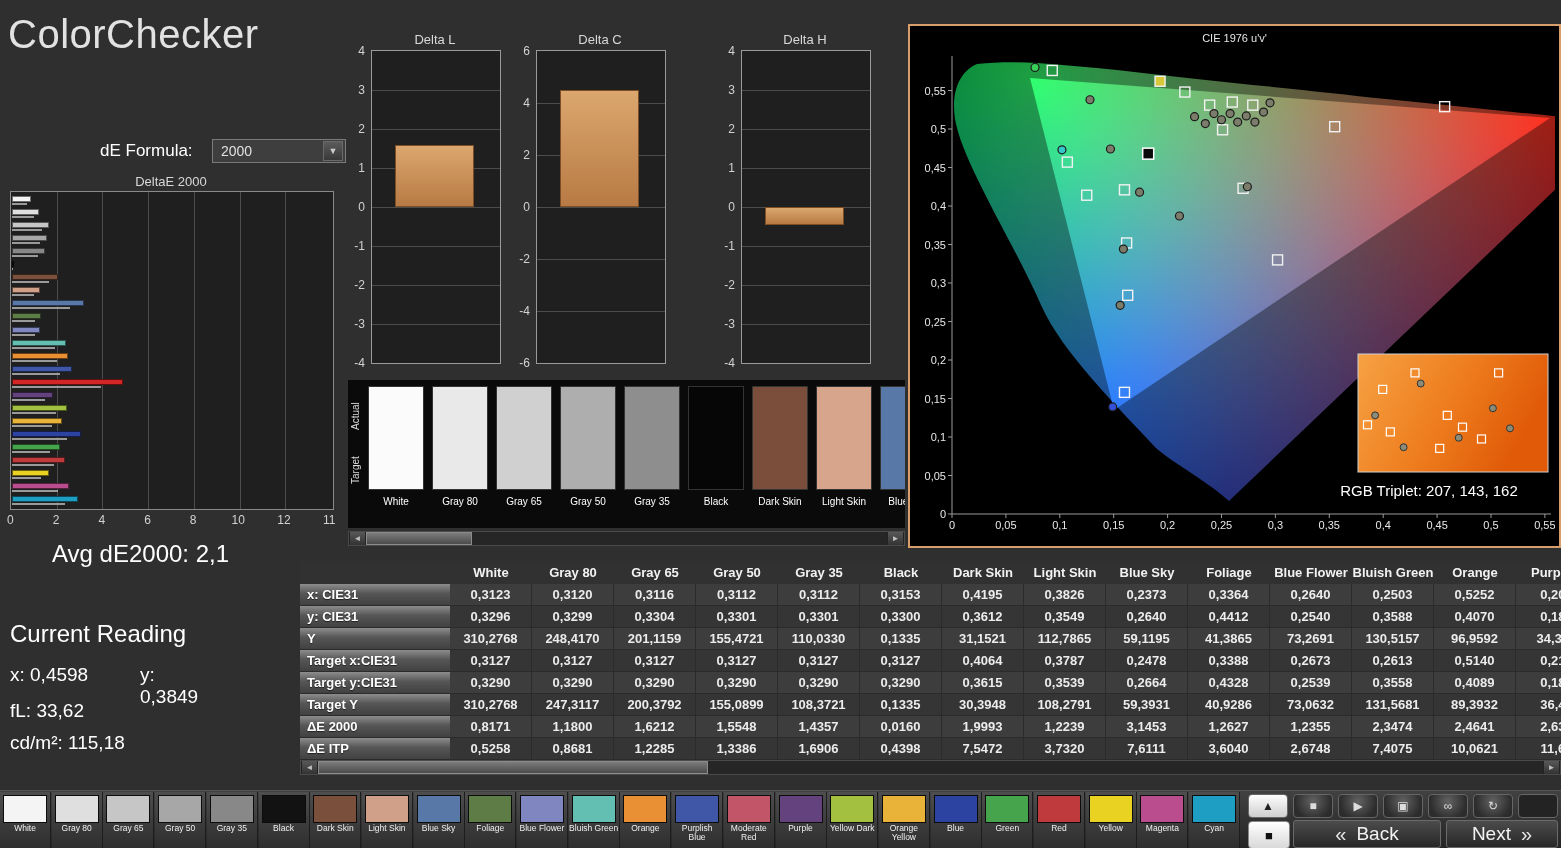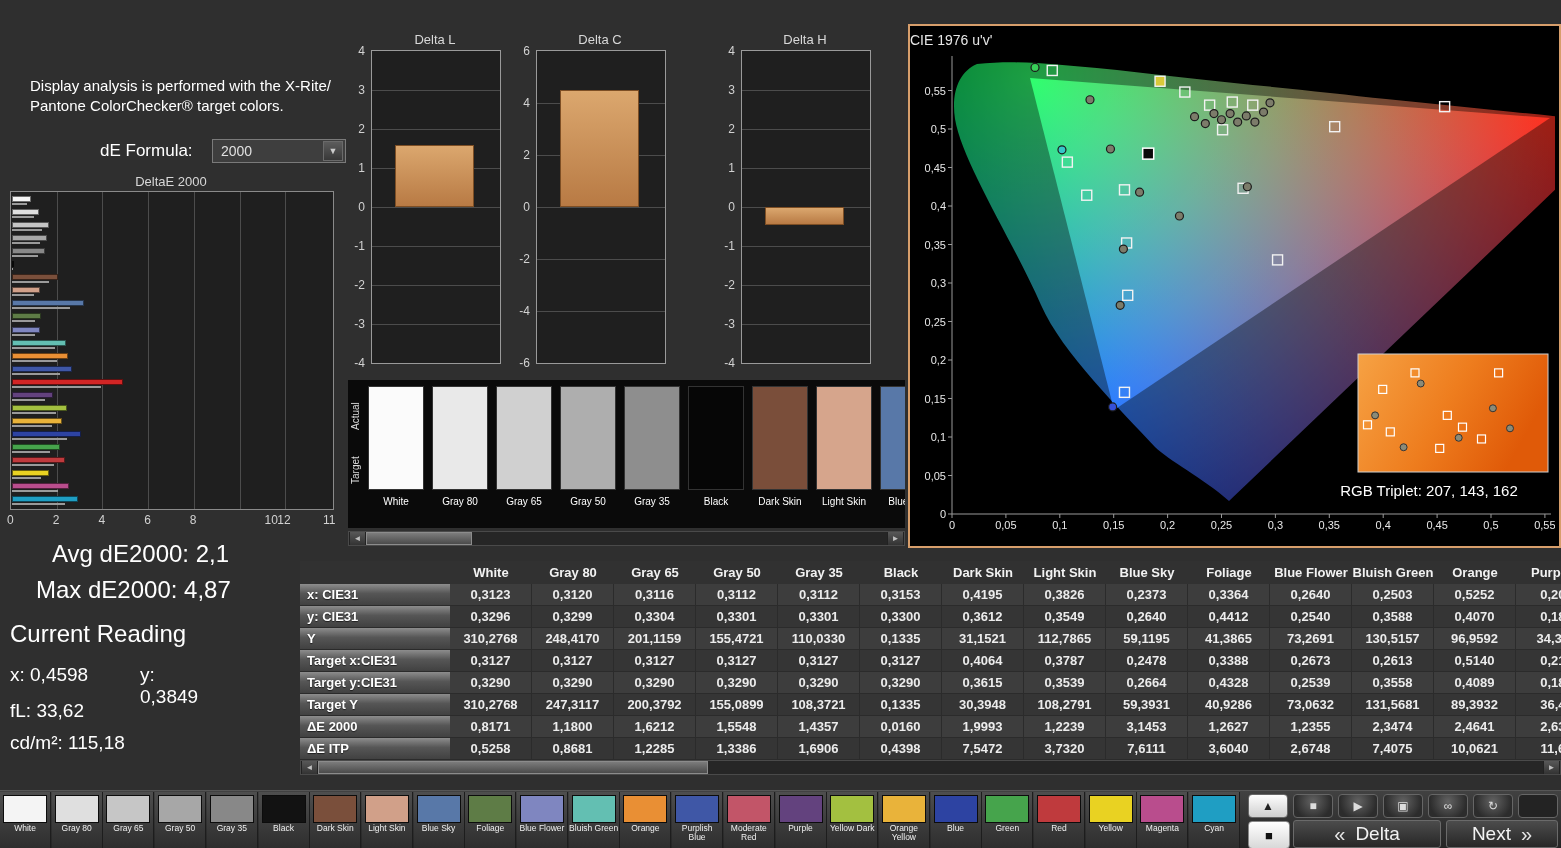--- a/index.html
+++ b/index.html
@@ -62,21 +62,21 @@
   .hs-btn{width:15px;background:linear-gradient(#585858,#333);color:#c0c0c0;font-size:8px;
           display:flex;align-items:center;justify-content:center;border-right:1px solid #222;border-left:1px solid #222;}
   .hs-track{flex:1;position:relative;}
   .hs-thumb{position:absolute;top:0;bottom:0;background:linear-gradient(#7c7c7c,#4b4b4b);border:1px solid #8c8c8c;box-sizing:border-box;}
   .sb-swatches{left:348px;top:531px;width:557px;}
   .sb-table{left:300px;top:760px;width:1261px;}
 
   
   .cie-panel{position:absolute;left:908px;top:24px;width:649px;height:520px;background:#000;
              border:2px solid #d79e6b;}
-  .cie-title{position:absolute;top:6px;left:0;width:100%;font-size:14px;color:#e6e6e6;}
+  .cie-title{position:absolute;top:6px;left:0;width:100%;text-align:center;font-size:11px;color:#e6e6e6;}
   .cie-rgb{position:absolute;left:398px;top:456px;width:242px;text-align:center;font-size:15px;color:#fff;}
   svg text.cie-tick{font:11px "Liberation Sans",sans-serif;fill:#e8e8e8;}
 
   
   .results{position:absolute;left:300px;top:561px;width:1261px;height:199px;overflow:hidden;background:#313131;}
   .trow{display:flex;height:22px;}
   .trow.thead{height:23px;}
   .tcell{box-sizing:border-box;}
   .tlabel-head{flex:0 0 150px;}
   .thcell{flex:0 0 82px;text-align:center;font-size:13px;font-weight:bold;color:#f2f2f2;line-height:23px;}
@@ -106,24 +106,21 @@
   .tb-nav{position:absolute;top:29px;height:28px;border-radius:3px;border:1px solid #6a6a6a;
           background:linear-gradient(#4c4c4c,#272727);color:#f2f2f2;font-size:19px;
           display:flex;align-items:center;justify-content:center;gap:10px;cursor:pointer;box-sizing:border-box;}
   .tb-nav .chev{font-size:20px;color:#e8e8e8;}
 </style>
 </head>
 <body>
 
 <div class="screen">
 
-  <div class="app-desc">
-    <span>Display analysis is performed with the X-Rite/</span><br>
-    <span>Pantone ColorChecker® target colors.</span>
-  </div>
+  <div class="app-title">ColorChecker</div>
   <div class="formula-label">dE Formula:</div>
   <div class="formula-select">
     <span>2000</span>
     <span class="formula-arrow">▼</span>
   </div>
 
   <div class="de-title">DeltaE 2000</div>
   <div class="de-plot">
       <div class="de-grid" style="left: 45.7143px;"></div>
       <div class="de-grid" style="left: 91.4286px;"></div>
@@ -227,27 +224,26 @@
         <div class="de-bar-main" style="width: 66.2857px; background: rgb(31, 158, 195);"></div>
         <div class="de-bar-sub" style="width: 53.0286px;"></div>
       </div>
     </div>
   <div class="de-xlabels">
       <span class="de-xlabel" style="left: -3px;">0</span>
       <span class="de-xlabel" style="left: 42.7143px;">2</span>
       <span class="de-xlabel" style="left: 88.4286px;">4</span>
       <span class="de-xlabel" style="left: 134.143px;">6</span>
       <span class="de-xlabel" style="left: 179.857px;">8</span>
-      <span class="de-xlabel" style="left: 221.571px; margin-left: 33px;">10</span>
+      <span class="de-xlabel" style="left: 221.571px;">10</span>
       <span class="de-xlabel" style="left: 267.286px;">12</span>
       <span class="de-xlabel" style="left: 313px;">11</span>
     </div>
 
   <div class="stat-avg">Avg dE2000: 2,1</div>
-  <div class="stat-max">Max dE2000: 4,87</div>
   <div class="stat-current">Current Reading</div>
   <div class="stat-xy">
     <span>x: 0,4598</span>
     <span class="yv">y: 0,3849</span>
   </div>
   <div class="stat-fl">fL: 33,62</div>
   <div class="stat-cd">cd/m²: 115,18</div>
 
   <div class="mini" style="left:341px">
     <div class="mini-title">Delta L</div>
@@ -819,21 +815,21 @@
         </div>
       <div class="tb-small" style="left:230px">
           <span>↻</span>
         </div>
       <div class="tb-small" style="left:275px;background:#232323"></div>
       <div class="tb-big">
           <span>■</span>
         </div>
       <div class="tb-nav" style="left:50px;width:148px">
         <span class="chev">«</span>
-        <span>Delta</span>
+        <span>Back</span>
       </div>
       <div class="tb-nav" style="left:203px;width:112px">
         <span>Next</span>
         <span class="chev">»</span>
       </div>
     </div>
   </div>
 
 </div>
 

